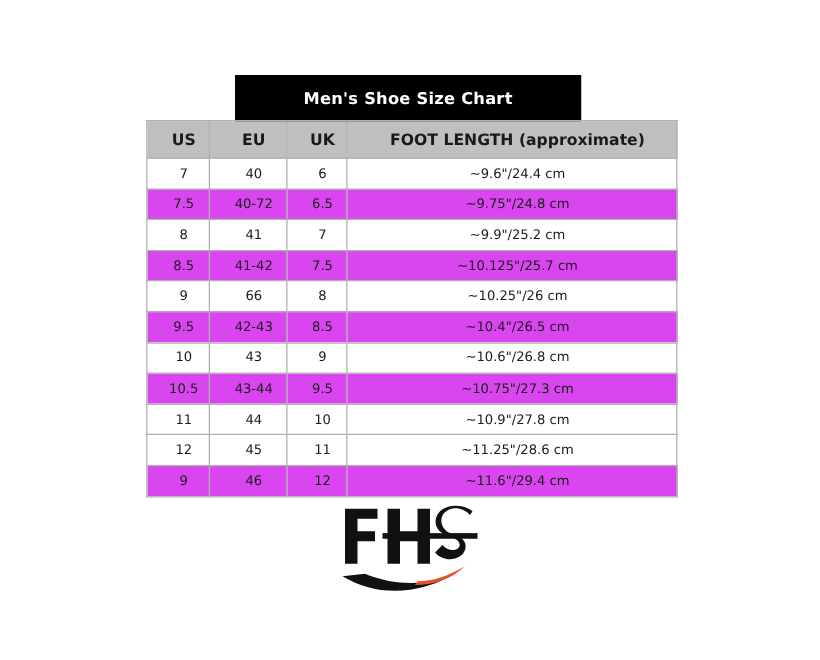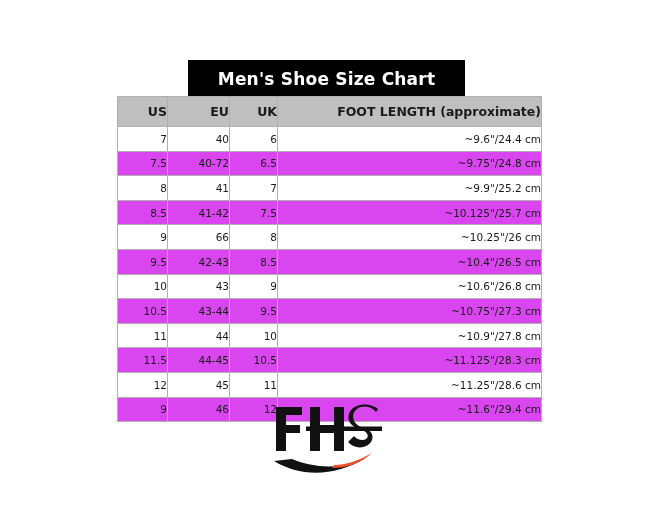--- a/index.html
+++ b/index.html
@@ -26,38 +26,38 @@
     position: absolute;
     left: 188px;
     top: 60px;
     width: 277px;
     height: 38px;
     background: #000000;
     color: #ffffff;
     display: flex;
     align-items: center;
     justify-content: center;
-    font-size: 17px;
+    font-size: 13px;
     font-weight: bold;
     letter-spacing: 0.2px;
   }
 
   
   .size-table {
     position: absolute;
     left: 117px;
     top: 96px;
     width: 424px;
     border-collapse: collapse;
     table-layout: fixed;
   }
   .size-table th,
   .size-table td {
     border: 1px solid #b0b0b0;
-    text-align: right;
+    text-align: center;
     font-size: 10.5px;
     padding: 0 0 0 9px;
     height: 23.6px;
     vertical-align: middle;
     white-space: nowrap;
   }
   .size-table thead th {
     background: #bfbfbf;
     font-weight: bold;
     font-size: 12.5px;
@@ -154,26 +154,20 @@
         <td>43-44</td>
         <td>9.5</td>
         <td>~10.75"/27.3 cm</td>
       </tr>
       <tr class="odd">
         <td>11</td>
         <td>44</td>
         <td>10</td>
         <td>~10.9"/27.8 cm</td>
       </tr>
-      <tr class="even">
-        <td>11.5</td>
-        <td>44-45</td>
-        <td>10.5</td>
-        <td>~11.125"/28.3 cm</td>
-      </tr>
       <tr class="odd">
         <td>12</td>
         <td>45</td>
         <td>11</td>
         <td>~11.25"/28.6 cm</td>
       </tr>
       <tr class="even">
         <td>9</td>
         <td>46</td>
         <td>12</td>

